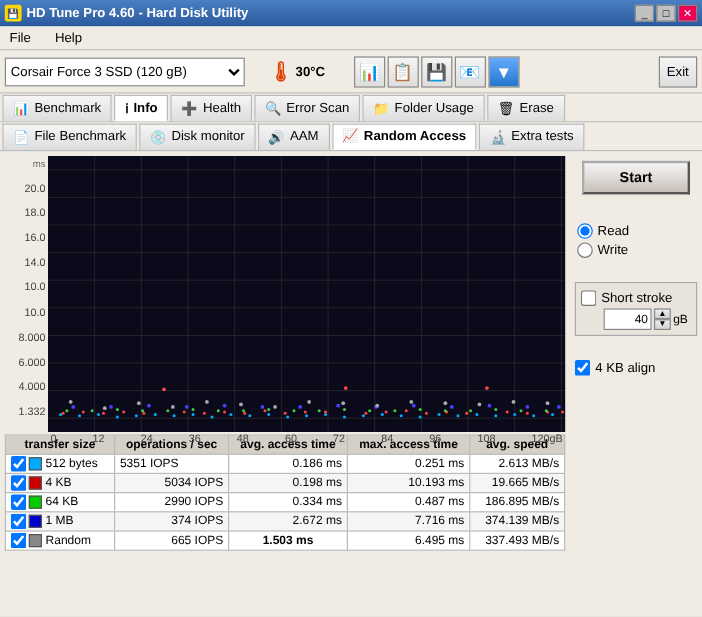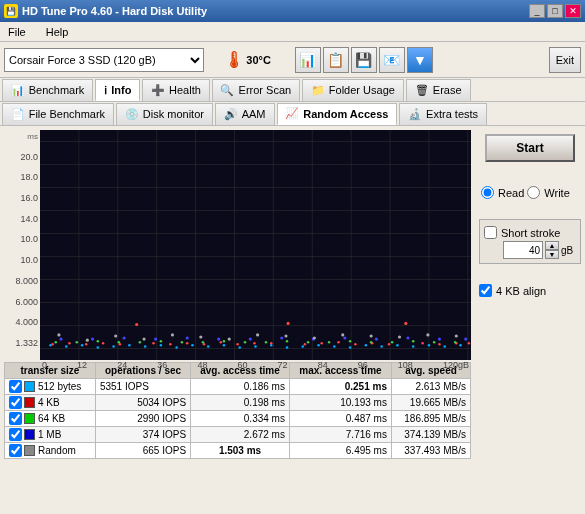--- a/index.html
+++ b/index.html
@@ -42,21 +42,21 @@
     
     .data-table { width: 100%; border-collapse: collapse; margin-top: 2px; font-size: 10px; }
     .data-table th { background: #d4d0c8; border: 1px solid #bbb; padding: 2px 4px; text-align: center; font-weight: bold; }
     .data-table td { border: 1px solid #bbb; padding: 1px 4px; background: white; }
     .data-table tr:nth-child(even) td { background: #f5f5f5; }
     .row-name { display: flex; align-items: center; }
 
     
     .right-panel { width: 110px; padding: 4px; display: flex; flex-direction: column; gap: 18px; }
     .start-btn { width: 90px; height: 28px; background: linear-gradient(to bottom, #f5f5f5, #c8c0b8); border: 2px outset #aaa; cursor: pointer; font-size: 12px; font-weight: bold; margin: 4px auto; display: block; }
-    .radio-group { display: flex; flex-direction: row; gap: 3px; padding: 2px; }
+    .radio-group { display: flex; flex-direction: column; gap: 3px; padding: 2px; }
     .radio-label { display: flex; align-items: center; gap: 4px; font-size: 11px; }
     .option-group { border: 1px solid #aaa; padding: 4px; background: #e8e4dc; }
     .checkbox-row { display: flex; align-items: center; gap: 4px; font-size: 11px; margin: 2px 0; }
     .spinbox { display: flex; align-items: center; gap: 2px; padding-left: 19px; }
     .spinbox input { width: 40px; height: 18px; border: 1px solid #888; font-size: 10px; text-align: right; padding-right: 2px; }
     .spinbox-unit { font-size: 10px; }
     .spin-arrows { display: flex; flex-direction: column; }
     .spin-arrow { width: 14px; height: 9px; border: 1px solid #888; background: linear-gradient(to bottom, #f0f0f0, #d0d0d0); cursor: pointer; font-size: 7px; display: flex; align-items: center; justify-content: center; }
 
     
@@ -350,21 +350,21 @@
       <tr>
       <td>
         <div class="row-name">
           <input type="checkbox" checked="" style="margin-right: 2px;">
           <span style="display:inline-block;width:11px;height:11px;background:#00aaff;border:1px solid #555;margin-right:3px;vertical-align:middle;"></span>
           <span>512 bytes</span>
         </div>
       </td>
       <td style="text-align:left;">5351 IOPS</td>
       <td style="text-align:right;">0.186 ms</td>
-      <td style="text-align:right;font-weight:bold;">0.251 ms</td>
+      <td style="text-align:right;">0.251 ms</td>
       <td style="text-align:right;">2.613 MB/s</td>
     </tr>
           <tr>
       <td>
         <div class="row-name">
           <input type="checkbox" checked="" style="margin-right: 2px;">
           <span style="display:inline-block;width:11px;height:11px;background:#cc0000;border:1px solid #555;margin-right:3px;vertical-align:middle;"></span>
           <span>4 KB</span>
         </div>
       </td>

